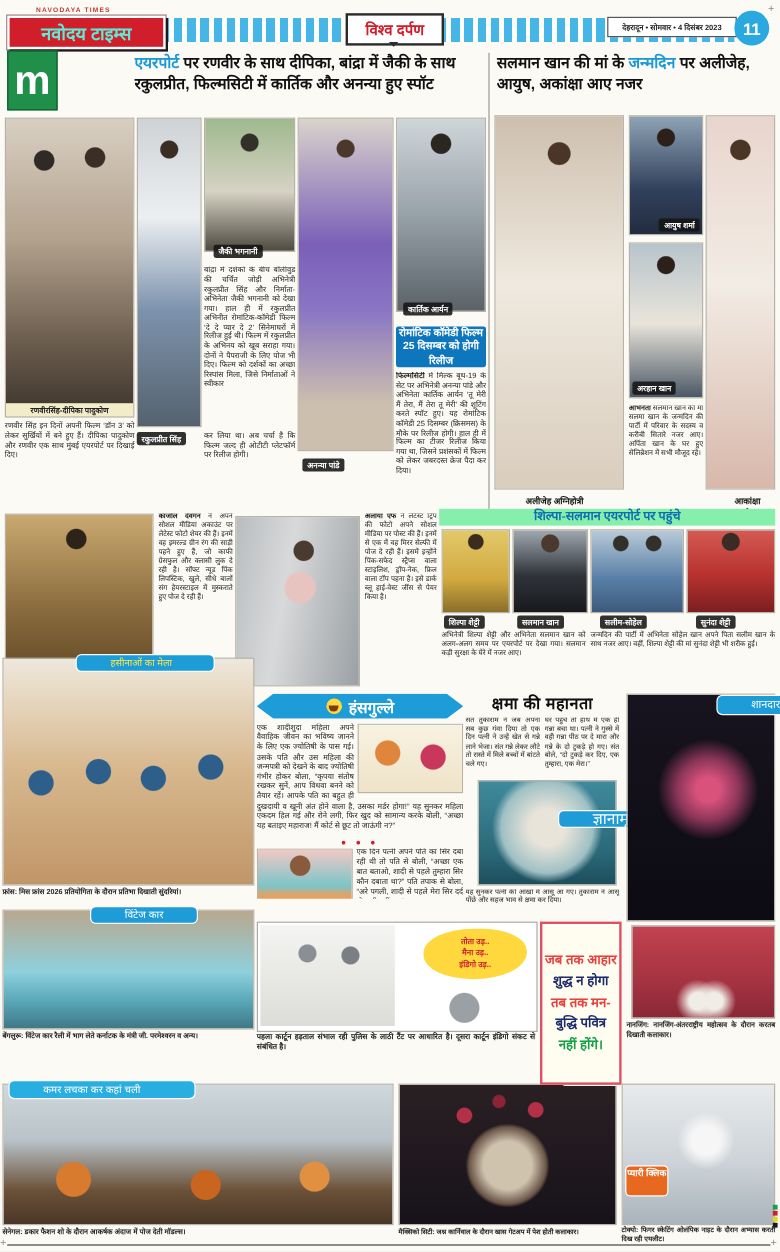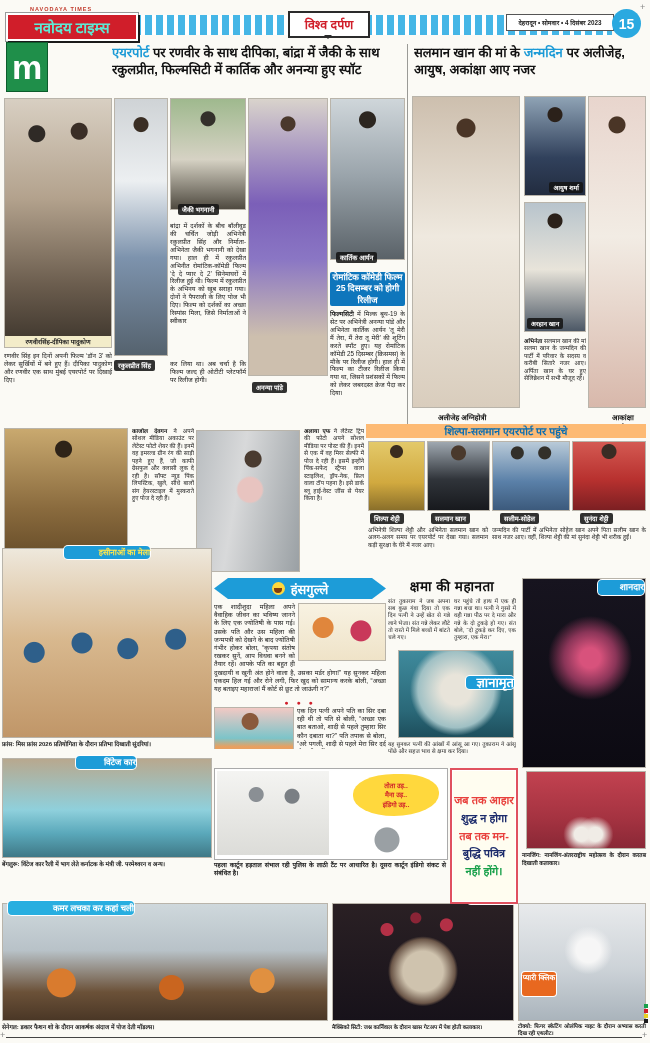--- a/index.html
+++ b/index.html
@@ -2,21 +2,21 @@
 <html><head>
 <meta charset="utf-8">
 <style>
   html,body{margin:0;padding:0;}
   body{background:#e8e8e4;font-family:"Liberation Sans","DejaVu Sans",sans-serif;}
   .page{position:relative;width:650px;height:1043px;margin:0 auto;background:#fbfaf5;overflow:hidden;color:#1a1a1a;}
   .photo{position:absolute;border:1px solid #b9b4aa;box-sizing:border-box;}
   .cap{position:absolute;font-size:6px;line-height:1.3;font-weight:700;color:#222;text-align:justify;}
   .story{position:absolute;font-size:6.3px;line-height:1.26;color:#222;text-align:justify;}
   .lbl-dark{position:absolute;background:rgba(20,20,20,.88);color:#fff;font-size:6.6px;font-weight:700;padding:1px 4px;border-radius:2px;white-space:nowrap;}
-  .pill-blue{position:absolute;background:#1d9cd8;color:#fff;font-weight:700;border-radius:4px;text-align:right;box-shadow:0 0 0 1px #fff;}
+  .pill-blue{position:absolute;background:#1d9cd8;color:#fff;font-weight:400;border-radius:4px;text-align:left;box-shadow:0 0 0 1px #fff;padding-left:28px;}
   .pill-orange{position:absolute;background:#e8681f;color:#fff;font-weight:700;border-radius:3px;text-align:center;box-shadow:0 0 0 1px #fff;}
   
   .mini-mast{position:absolute;left:30px;top:6px;font-size:5.5px;letter-spacing:1px;color:#c0392b;font-weight:700;}
   .masthead{position:absolute;left:6px;top:13px;width:128px;height:24px;background:#d01e2a;border:2px solid #fff;box-shadow:2px 2px 0 #1a1a1a,0 0 0 1px #999;display:flex;align-items:center;justify-content:center;color:#5eead4;font-weight:800;font-size:15px;}
   .stripes{position:absolute;top:15px;height:20px;background:repeating-linear-gradient(90deg,#45b6e6 0 7px,#fff 7px 11px);}
   .section-box{position:absolute;left:288px;top:11px;width:78px;height:23px;background:#fff;border:2px solid #2b2b2b;display:flex;align-items:center;justify-content:center;color:#d01e2a;font-weight:800;font-size:12.5px;}
   .section-box:after{content:"";position:absolute;left:34px;bottom:-7px;border:4px solid transparent;border-top-color:#2b2b2b;}
   .datebox{position:absolute;left:506px;top:14px;width:106px;height:15px;background:#fff;border:1px solid #555;display:flex;align-items:center;justify-content:center;font-size:6.3px;font-weight:700;color:#222;}
   .pagecircle{position:absolute;left:612px;top:9px;width:29px;height:29px;border-radius:50%;background:#2aa9e0;color:#fff;font-weight:800;font-size:14px;display:flex;align-items:center;justify-content:center;}
   .crop{position:absolute;color:#8a8a8a;font-size:9px;font-weight:400;}
@@ -24,21 +24,21 @@
   .brand-m{position:absolute;left:6px;top:42px;width:40px;height:48px;background:#1f8f4a;border:1px solid #0c5c2c;color:#fff;display:flex;align-items:center;justify-content:center;font-size:34px;font-weight:800;}
   .brand-txt{position:absolute;left:46px;top:42px;width:62px;height:48px;background:#141414;color:#fff;font-weight:800;font-size:13px;line-height:1.25;display:flex;flex-direction:column;justify-content:center;padding-left:6px;box-sizing:border-box;}
   .headline{position:absolute;font-weight:800;font-size:13px;line-height:1.32;color:#111;}
   .accent{color:#1b9ad6;}
   .vrule{position:absolute;width:1px;background:#9a9a96;}
   
   .bluebox{position:absolute;background:#0e76bc;color:#fff;font-weight:800;font-size:8.6px;line-height:1.35;text-align:center;display:flex;align-items:center;justify-content:center;padding:2px;box-sizing:border-box;border-radius:2px;}
   .subhead{font-weight:800;color:#111;}
   .lead-b{font-weight:800;}
   
-  .shilpa-head{position:absolute;left:366px;top:424px;width:280px;height:14px;background:#fdba74;color:#0d6eb0;font-weight:800;font-size:10.5px;text-align:center;line-height:14px;}
+  .shilpa-head{position:absolute;left:366px;top:424px;width:280px;height:14px;background:#86efac;color:#0d6eb0;font-weight:800;font-size:10.5px;text-align:center;line-height:14px;font-family:Liberation Serif, serif;}
   
   .banner{position:absolute;left:214px;top:578px;width:172px;height:21px;background:#1d9cd8;clip-path:polygon(0 50%,14px 0,calc(100% - 14px) 0,100% 50%,calc(100% - 14px) 100%,14px 100%);color:#fff;font-weight:800;font-size:13px;display:flex;align-items:center;justify-content:center;gap:6px;}
   .emoji{width:13px;height:13px;border-radius:50%;background:#ffd83d;position:relative;display:inline-block;}
   .emoji:after{content:"";position:absolute;left:2.5px;top:6px;width:8px;height:4.5px;border-radius:0 0 8px 8px;background:#7c3c10;}
   .joke{position:absolute;font-size:6.4px;line-height:1.28;color:#222;text-align:justify;}
   .joke .cartoon{border:1px solid #b9b4aa;}
   .fl-r{float:right;margin:0 0 2px 3px;}
   .fl-l{float:left;margin:0 3px 2px 0;}
   .dots{position:absolute;color:#d01e2a;font-size:7px;text-align:center;letter-spacing:3px;}
   
@@ -93,21 +93,21 @@
 </head>
 <body>
 
 <div class="page">
 
   <div class="mini-mast">NAVODAYA TIMES</div>
   <div class="stripes" style="left:134px;width:478px;"></div>
   <div class="masthead">नवोदय टाइम्स</div>
   <div class="section-box">विश्व दर्पण</div>
   <div class="datebox">देहरादून • सोमवार • 4 दिसंबर 2023</div>
-  <div class="pagecircle">15</div>
+  <div class="pagecircle">11</div>
   <div class="crop" style="left:640px;top:2px;">+</div>
 
   <div class="brand-m">m</div>
   <div class="headline" style="left:112px;top:44px;width:292px;height:50px;overflow:hidden;">
     <span class="accent">एयरपोर्ट</span><span> पर रणवीर के साथ दीपिका, बांद्रा में जैकी के साथ रकुलप्रीत, फिल्मसिटी में कार्तिक और अनन्या हुए स्पॉट</span>
   </div>
   <div class="vrule" style="left:407px;top:44px;height:380px;"></div>
   <div class="headline" style="left:414px;top:44px;width:232px;height:50px;overflow:hidden;">
     <span>सलमान खान की मां के </span><span class="accent">जन्मदिन</span><span> पर अलीजेह, आयुष, अकांक्षा आए नजर</span>
   </div>

